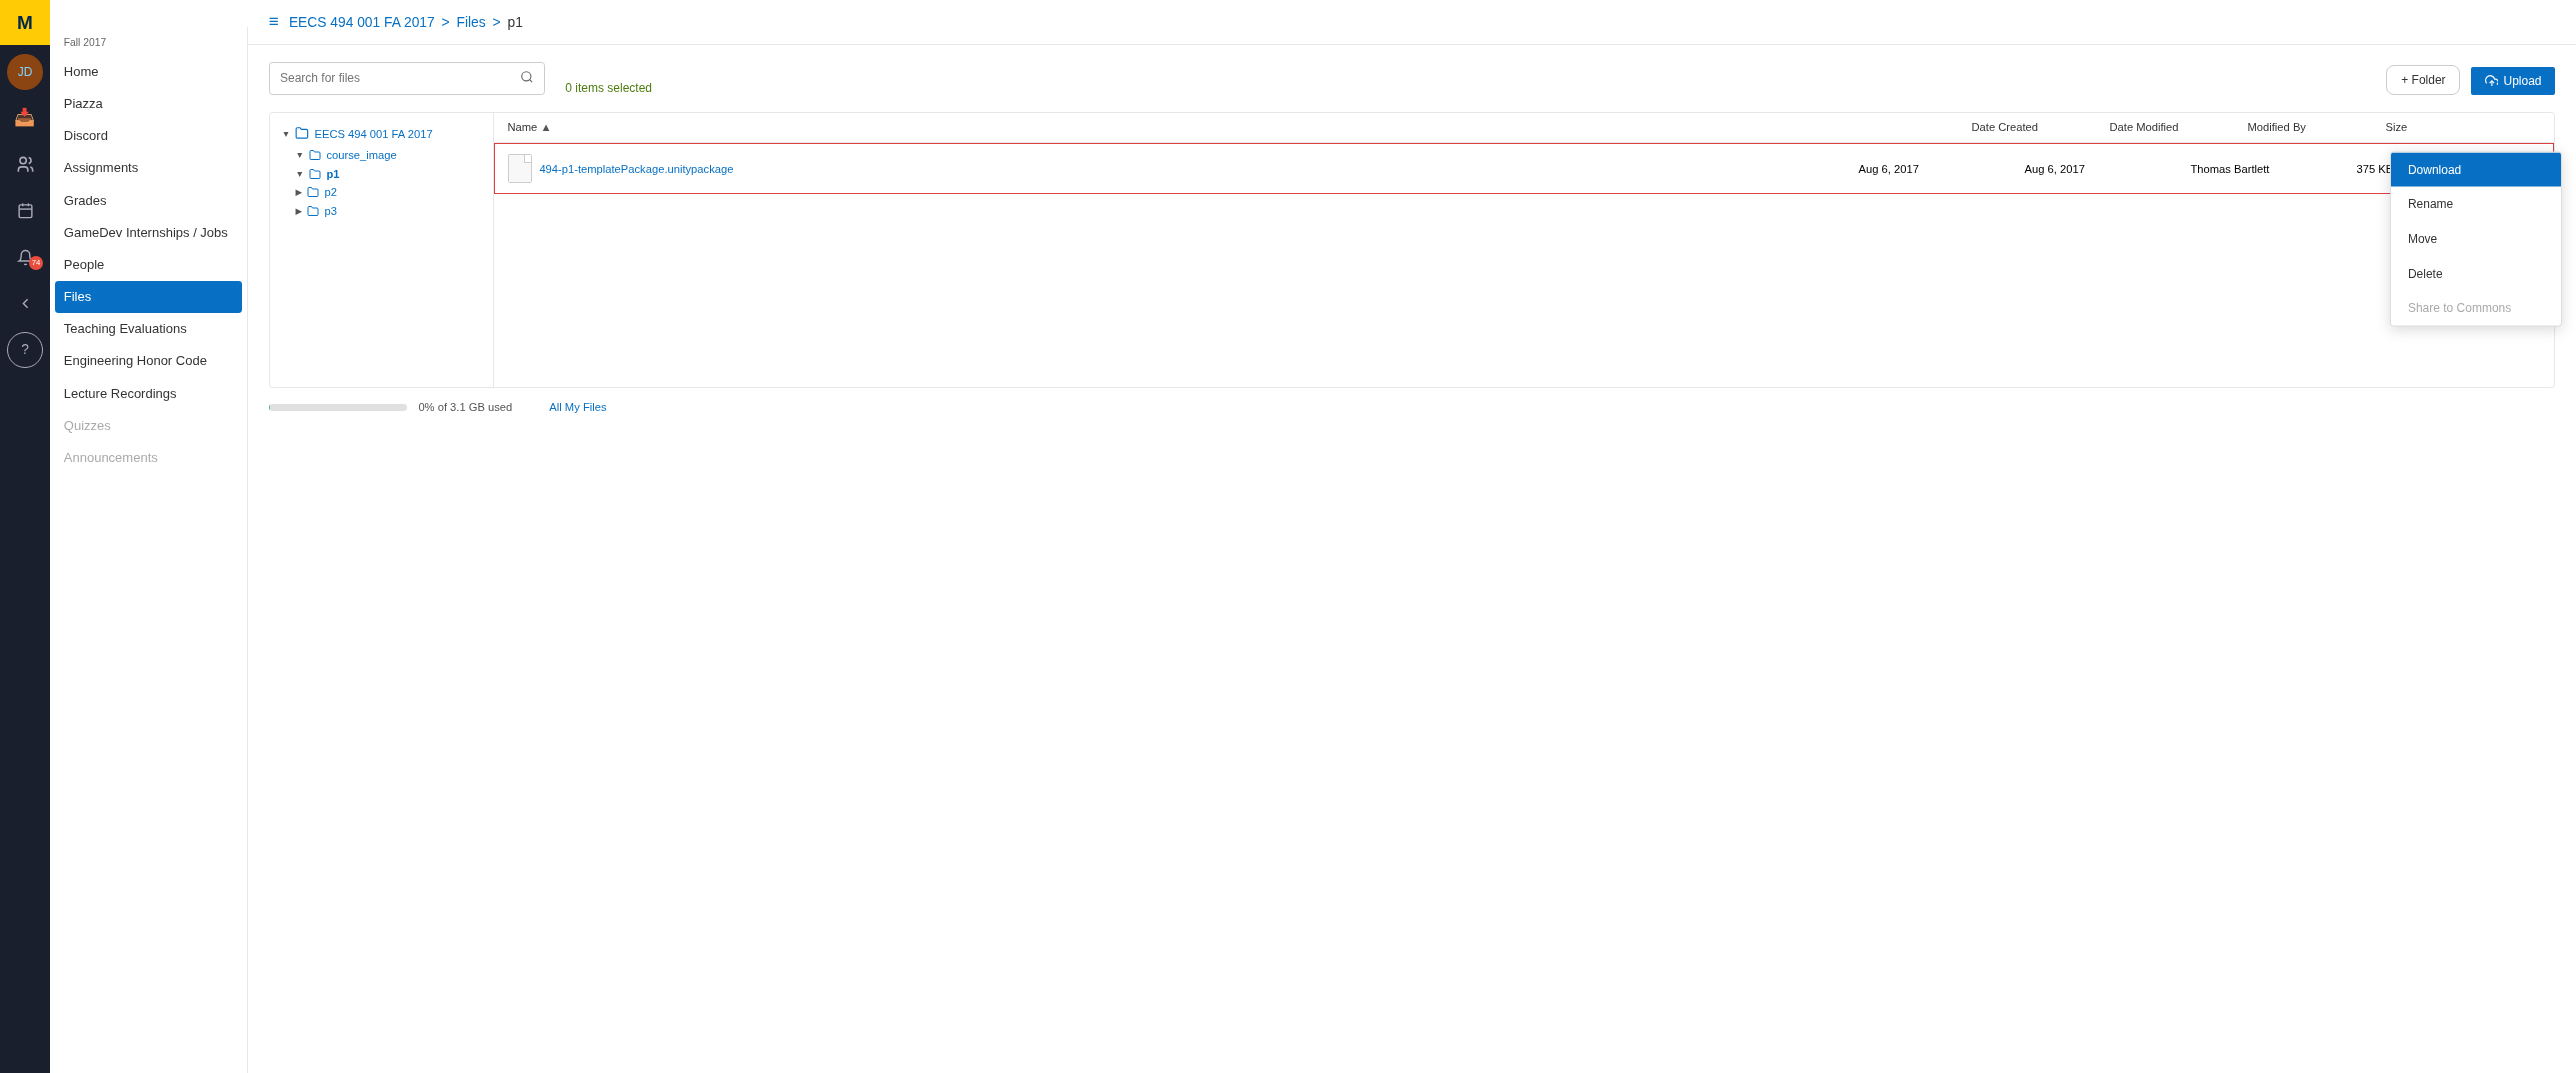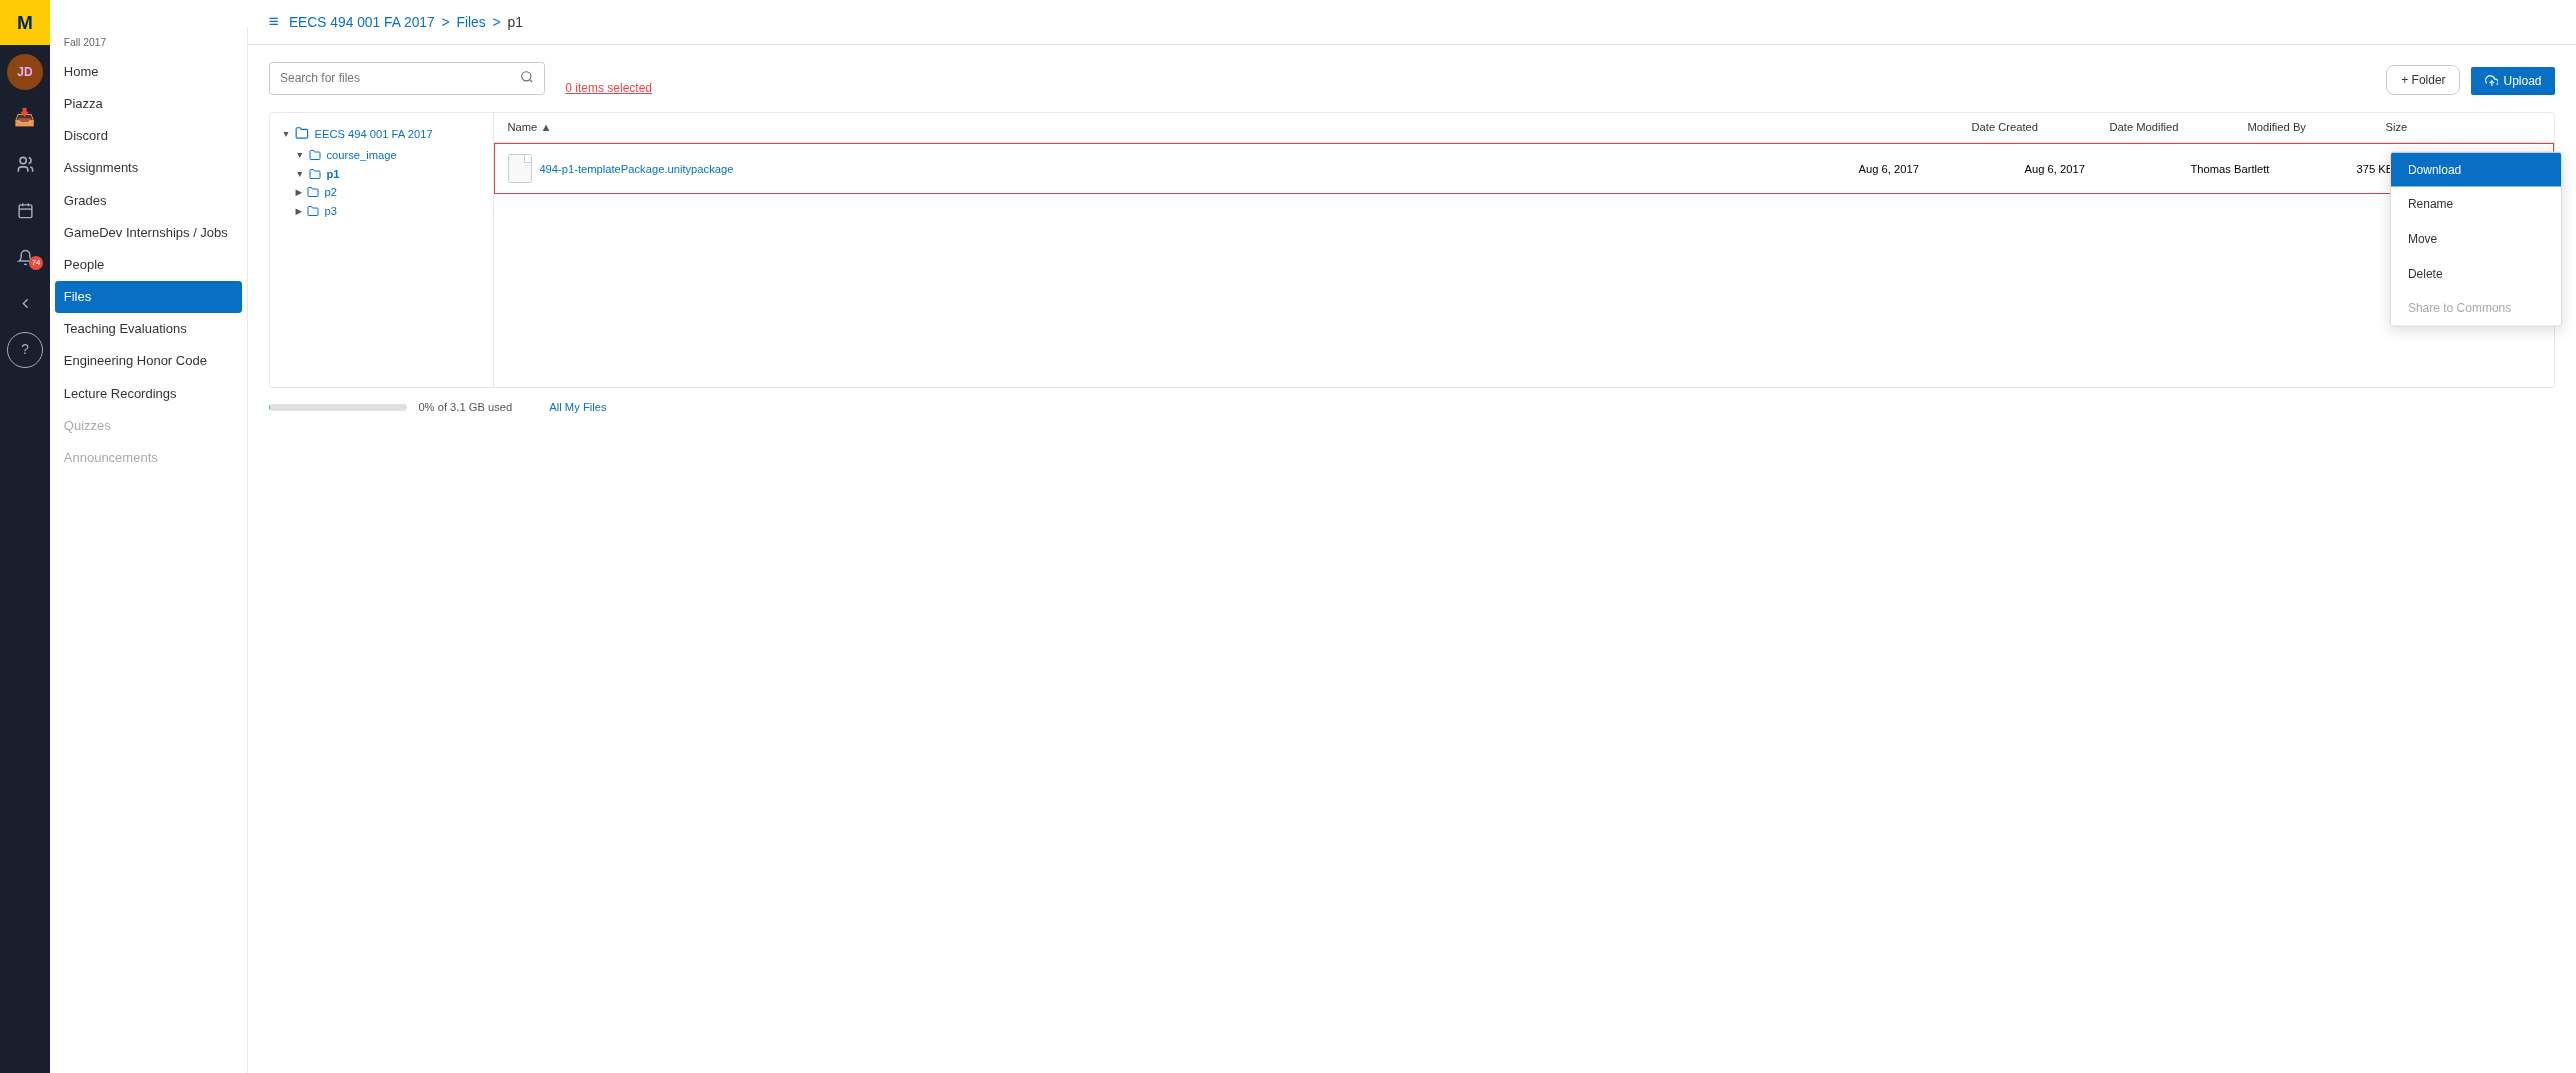--- a/index.html
+++ b/index.html
@@ -27,23 +27,22 @@
       border-radius: 50%;
       display: flex; align-items: center; justify-content: center;
       margin: 5.2px 0;
       color: #aab;
       font-size: 15.5px;
       cursor: pointer;
       position: relative;
     }
     .icon-rail .rail-icon.avatar {
       background: #8b4513;
-      color: #f0abfc;
+      color: #7dd3fc;
       font-size: 12px;
-      font-weight: bold;
     }
     .icon-rail .badge {
       position: absolute;
       top: 17px; right: 0;
       background: #e74c3c;
       color: #fff;
       font-size: 7.8px;
       border-radius: 50%;
       width: 13.8px; height: 13.8px;
       display: flex; align-items: center; justify-content: center;
@@ -134,21 +133,21 @@
       width: 276px;
     }
     .search-box input {
       border: none; outline: none;
       font-size: 12px;
       color: #999;
       width: 100%;
       background: transparent;
     }
     .search-box .search-icon-inner { color: #666; }
-    .items-selected { color: #ef4444; font-size: 12px; flex: 1; margin-left: 10.3px; text-decoration: underline; }
+    .items-selected { color: #4d7c0f; font-size: 12px; flex: 1; margin-left: 10.3px; }
     .btn-folder {
       border: 0.9px solid #ccc;
       background: #fff;
       border-radius: 8px;
       padding: 6.9px 13.8px;
       font-size: 12px;
       cursor: pointer;
       color: #333;
     }
     .btn-upload {

